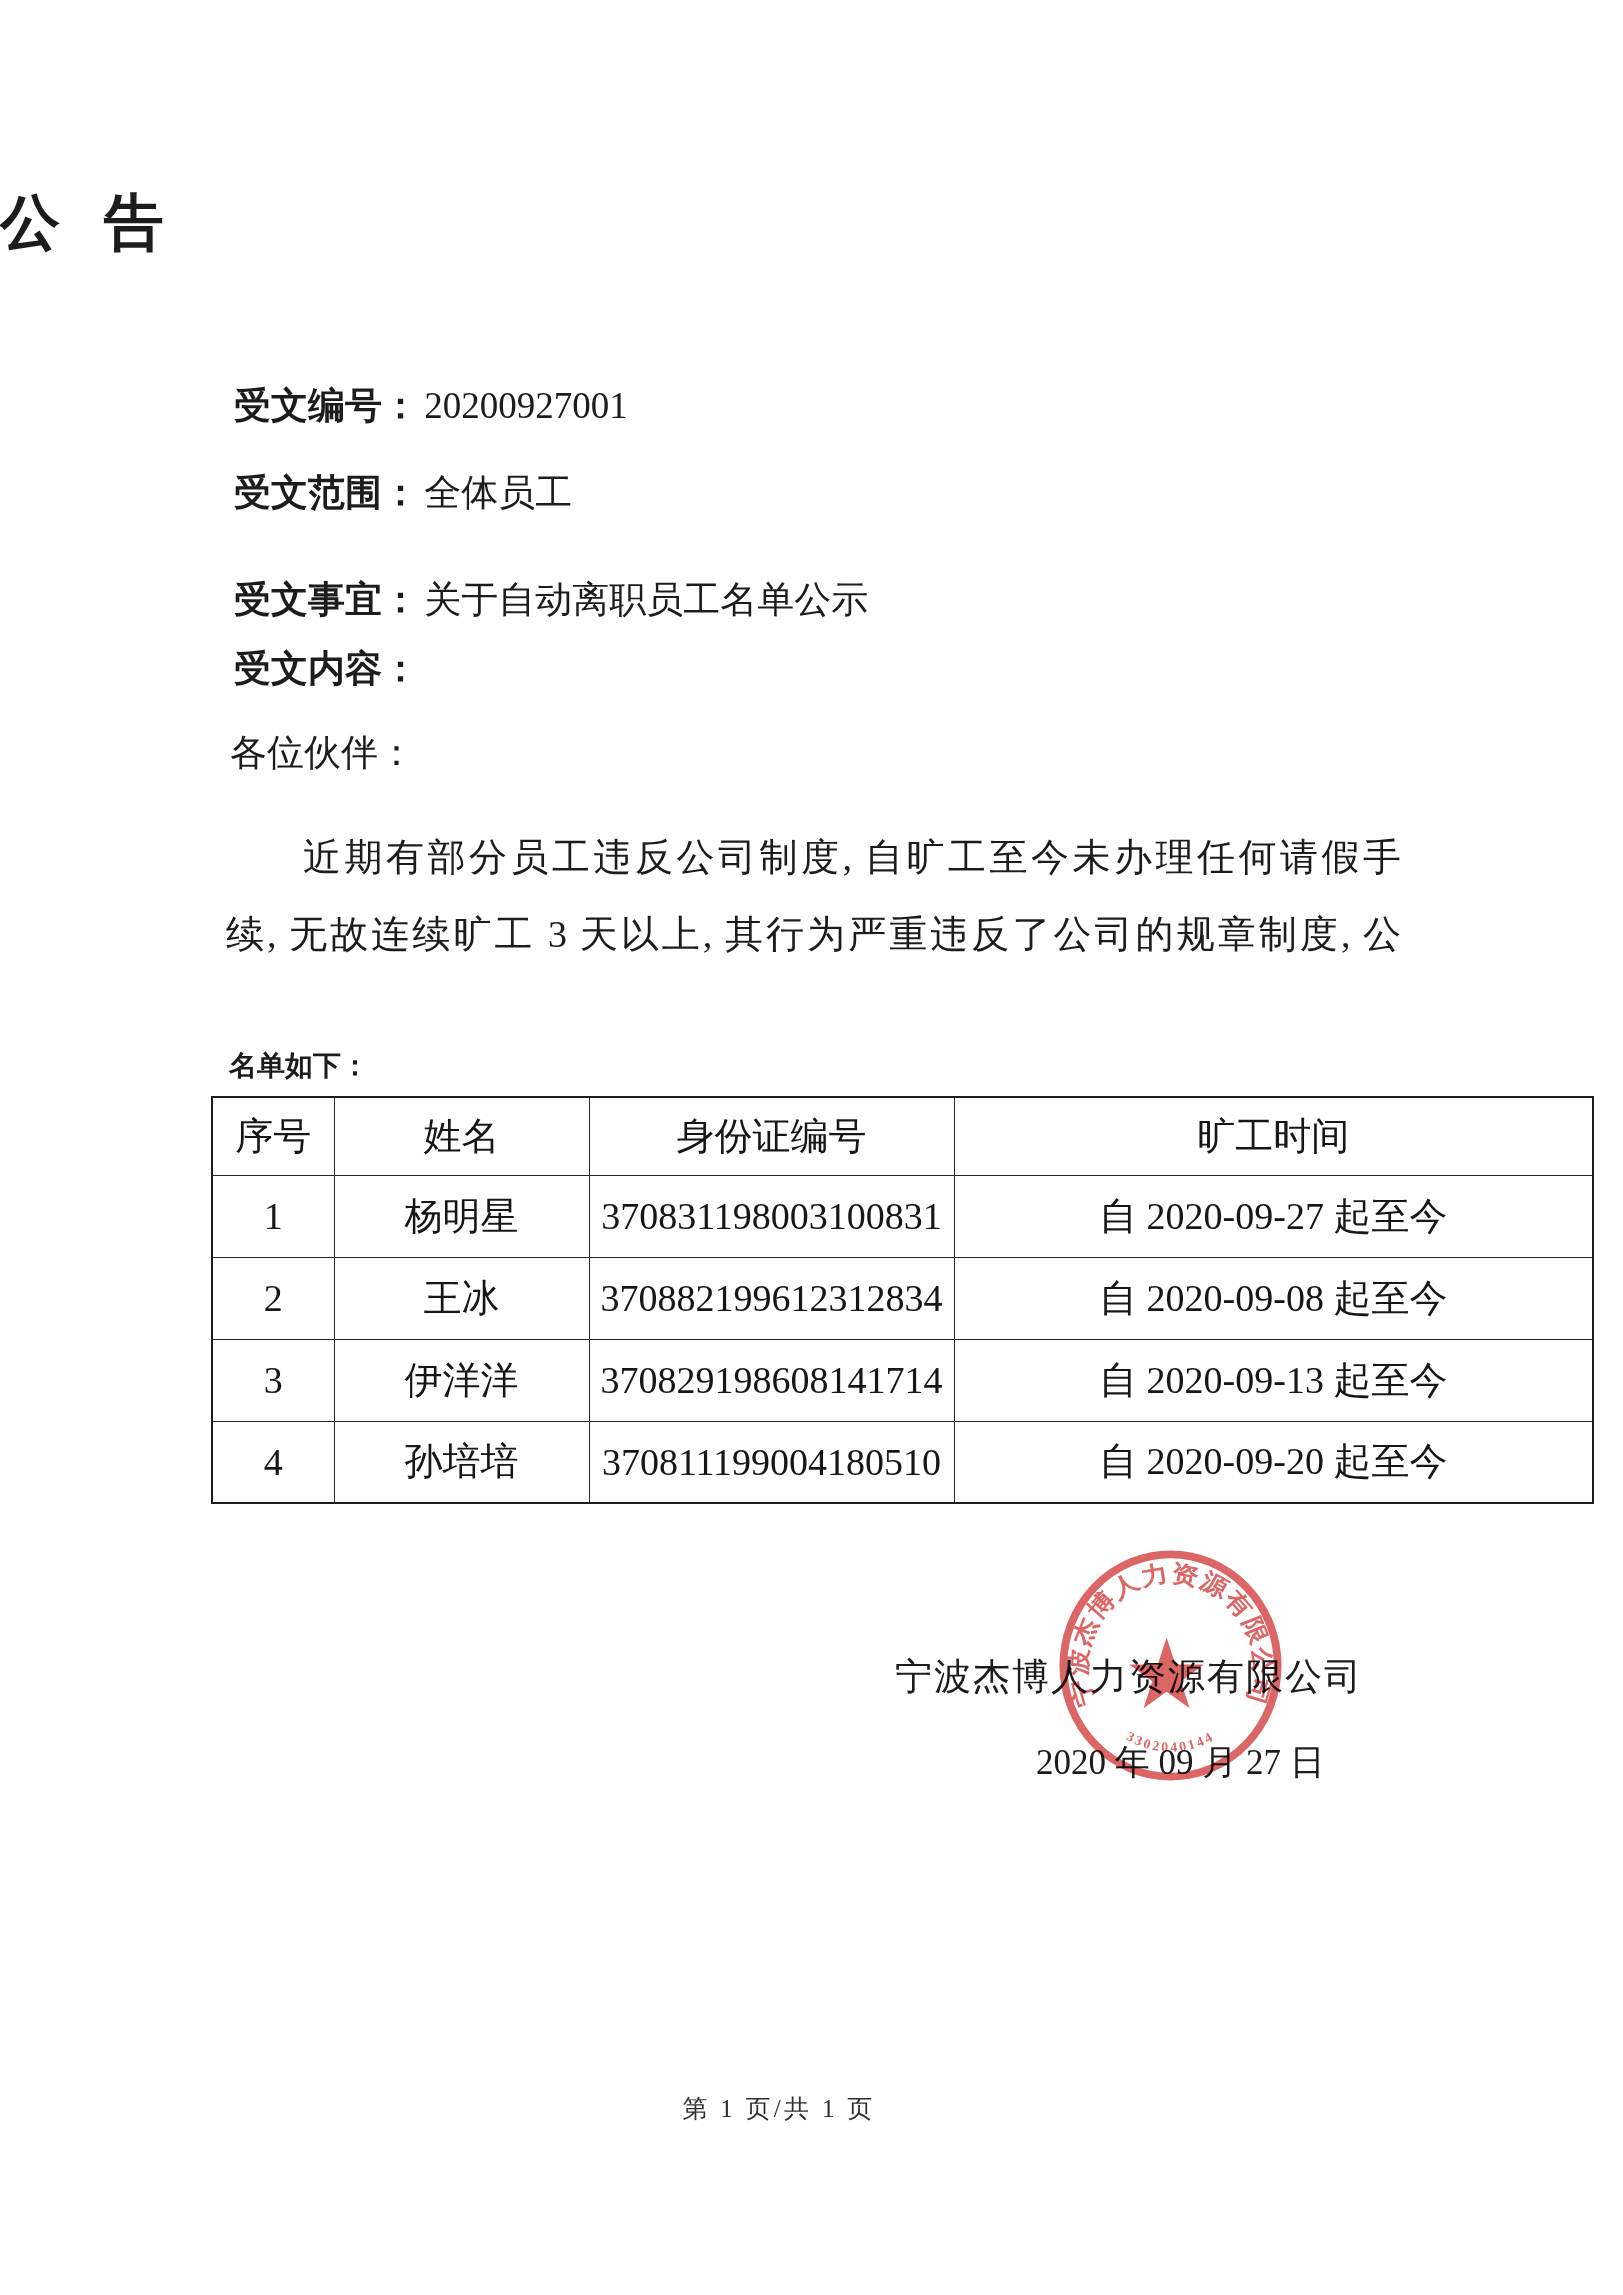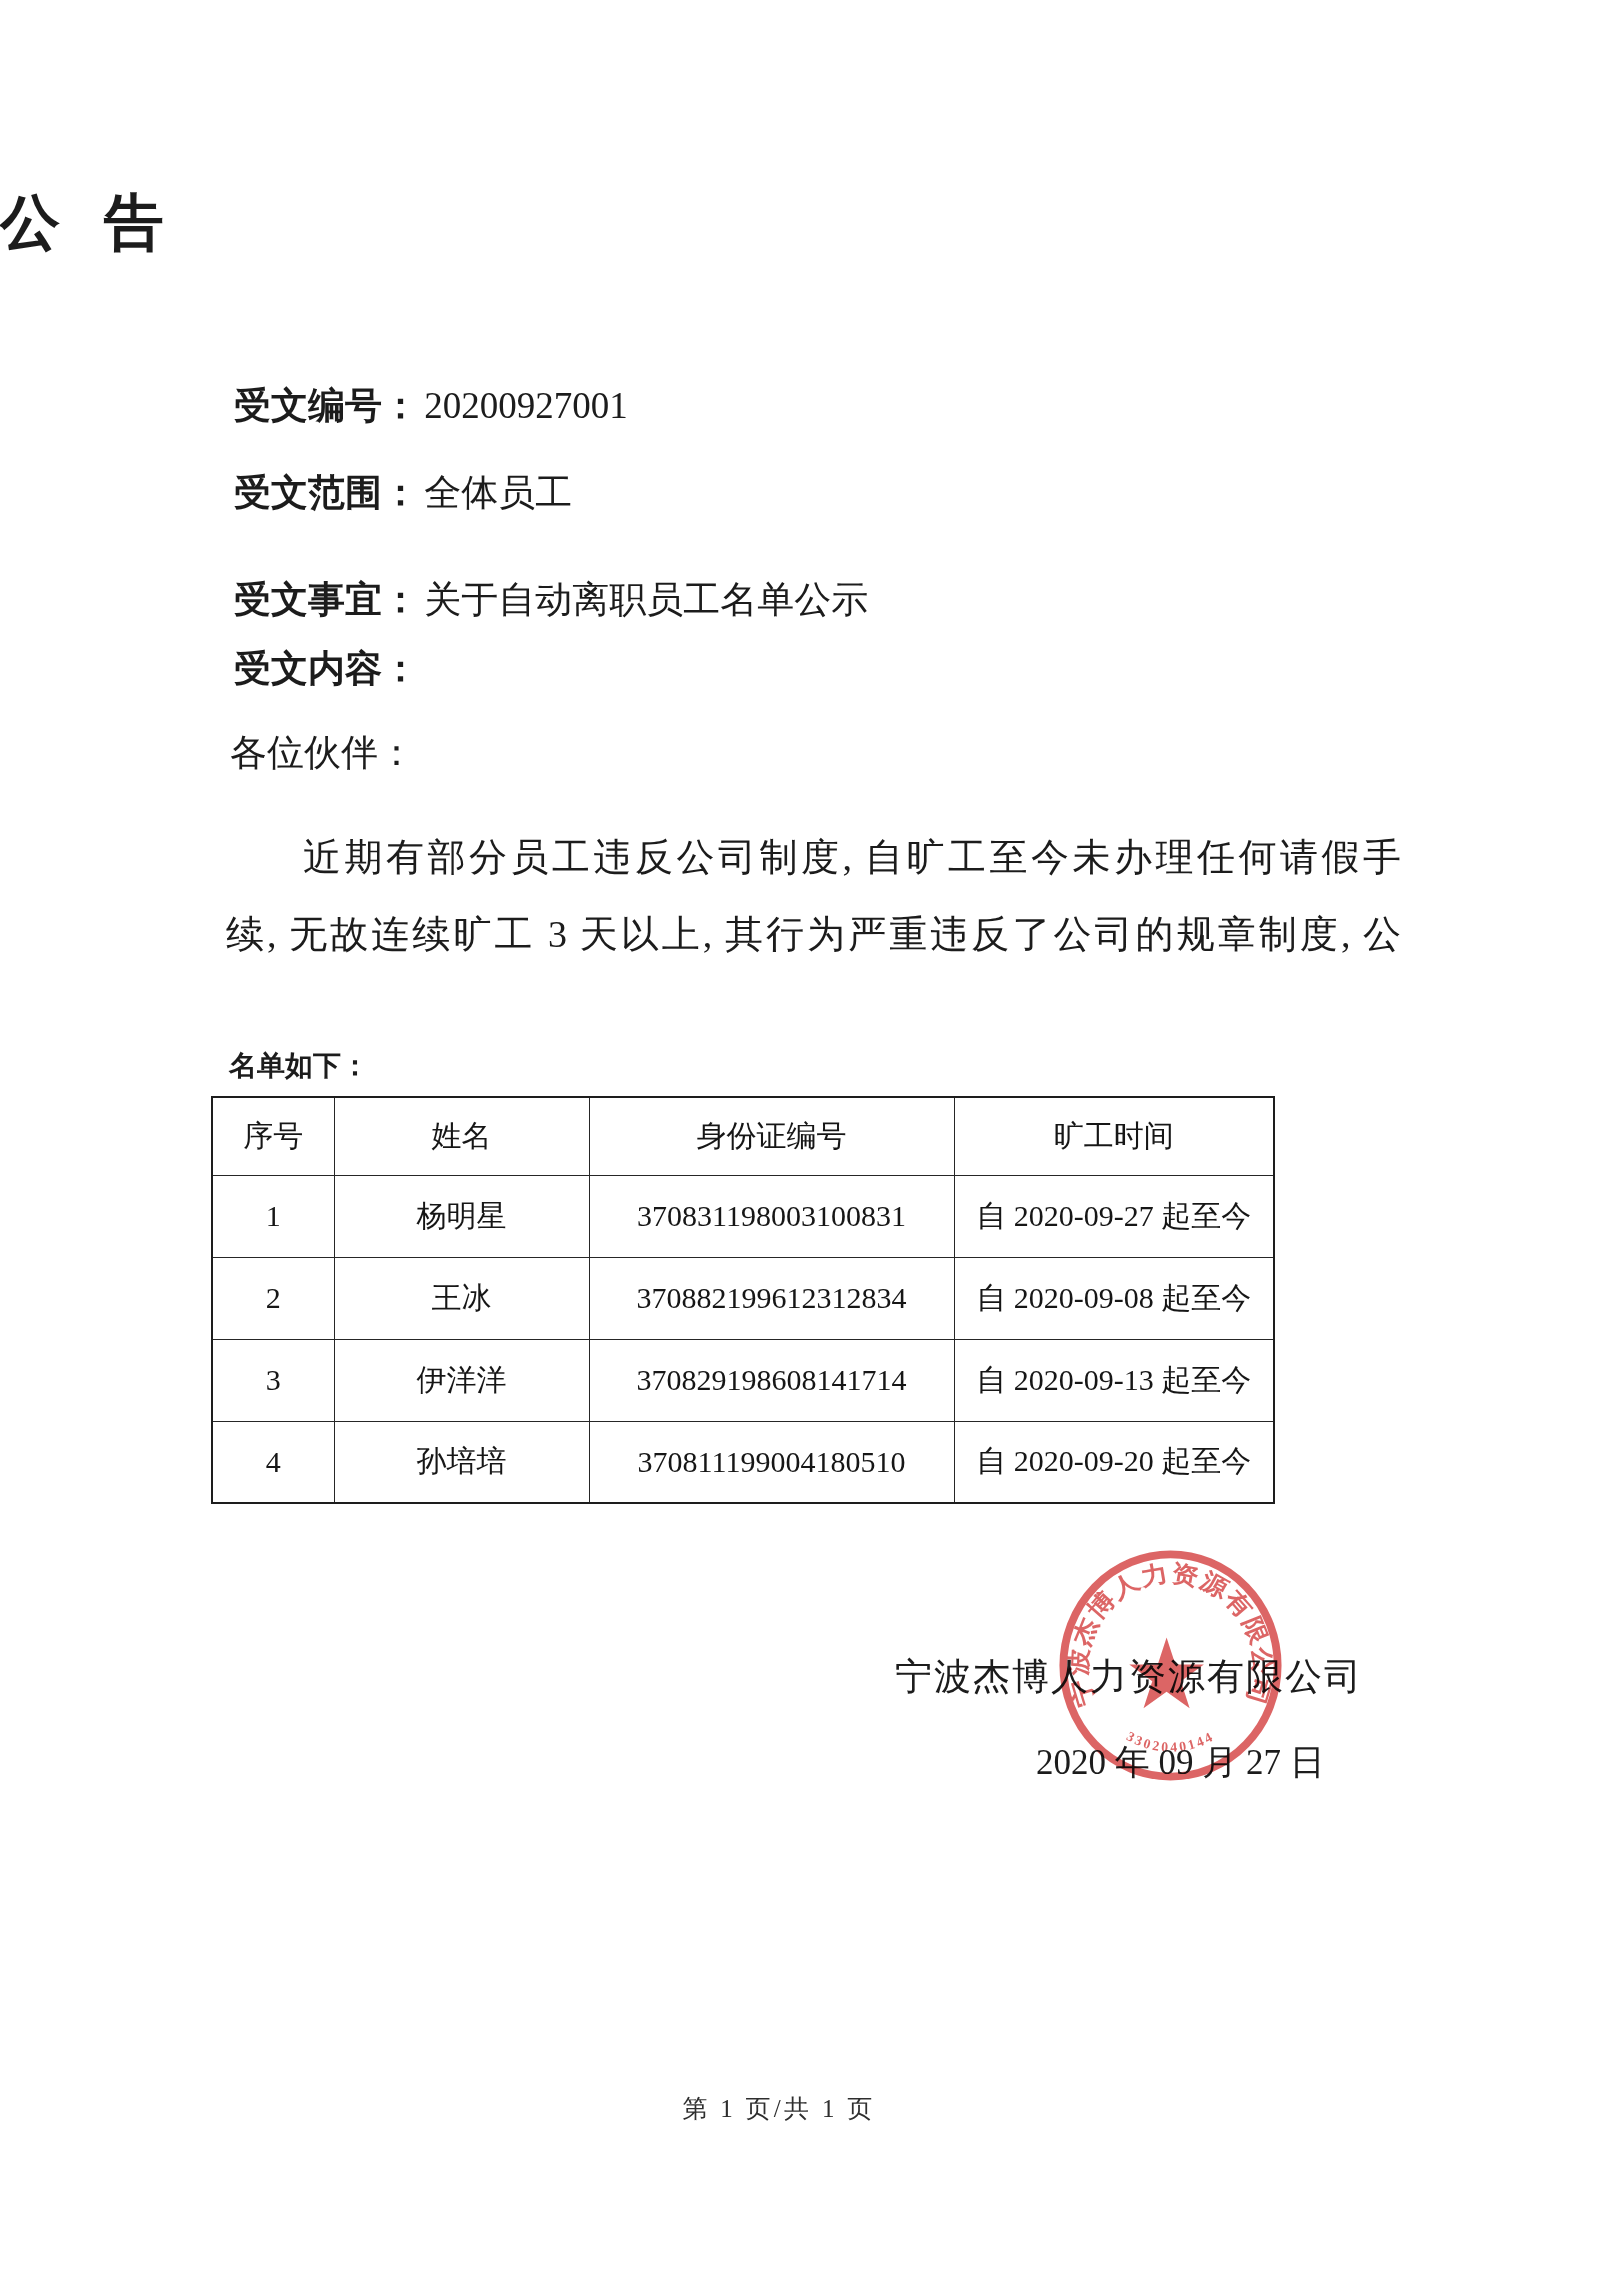--- a/index.html
+++ b/index.html
@@ -66,24 +66,24 @@
     top: 1049px;
     font-size: 28px;
     font-weight: 700;
     line-height: 34px;
   }
 
   table.roster {
     position: absolute;
     left: 211px;
     top: 1096px;
-    width: 1064px;
+    width: 1383px;
     border-collapse: collapse;
     table-layout: fixed;
-    font-size: 30px;
+    font-size: 38px;
     color: #161616;
   }
   table.roster th, table.roster td {
     border: 1.3px solid #262626;
     text-align: center;
     vertical-align: middle;
     font-weight: 400;
     padding: 0;
     overflow: hidden;
     white-space: nowrap;

